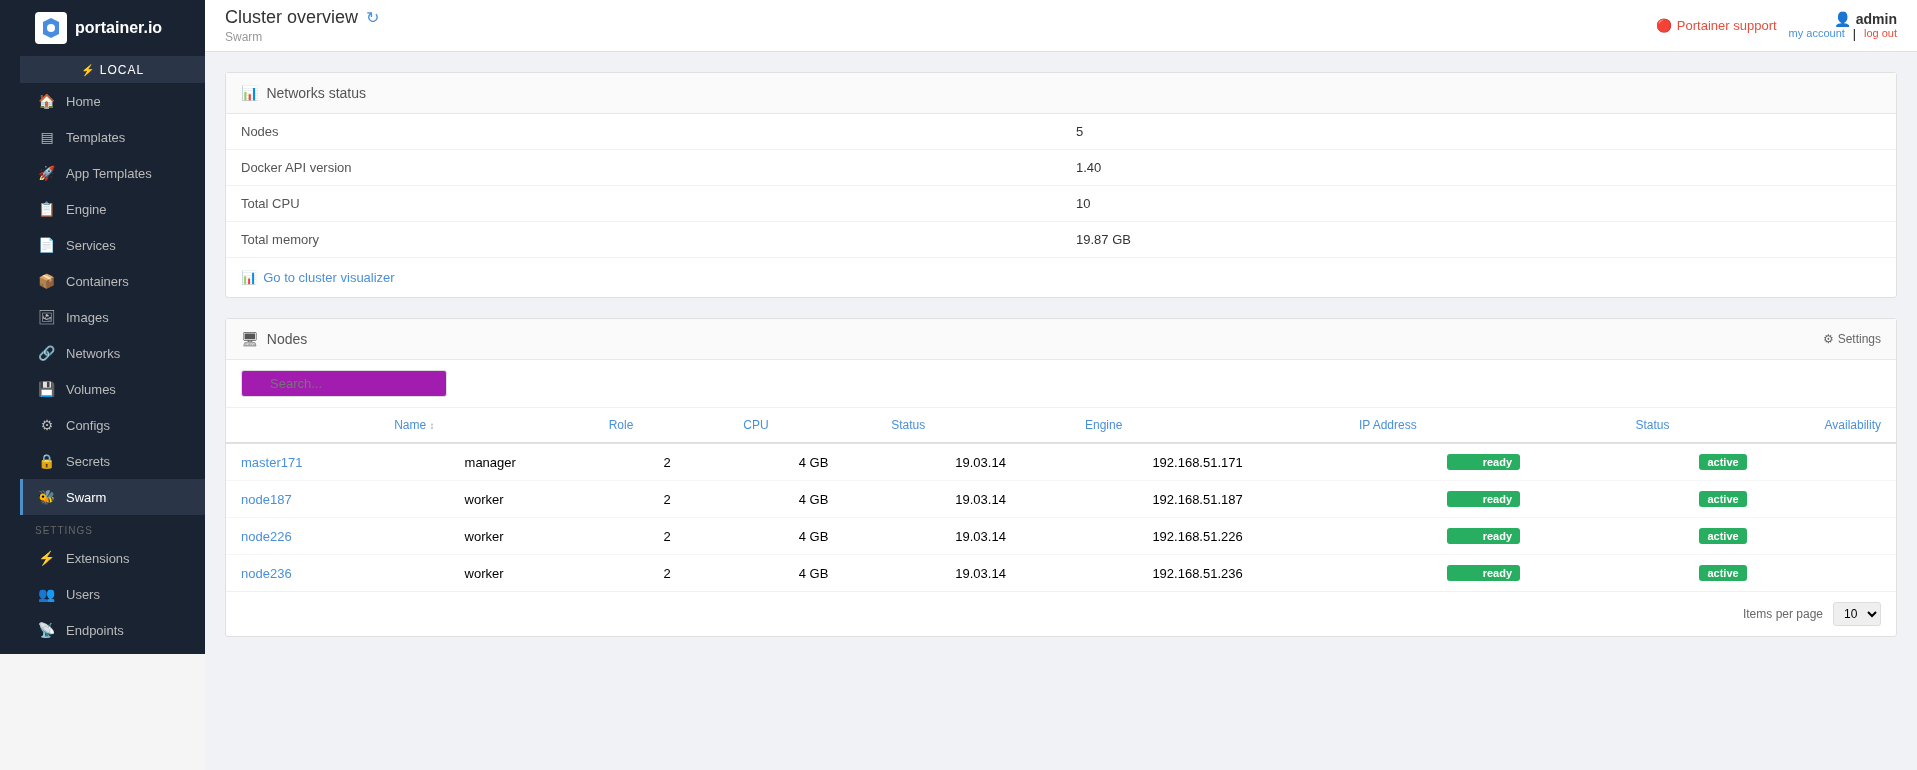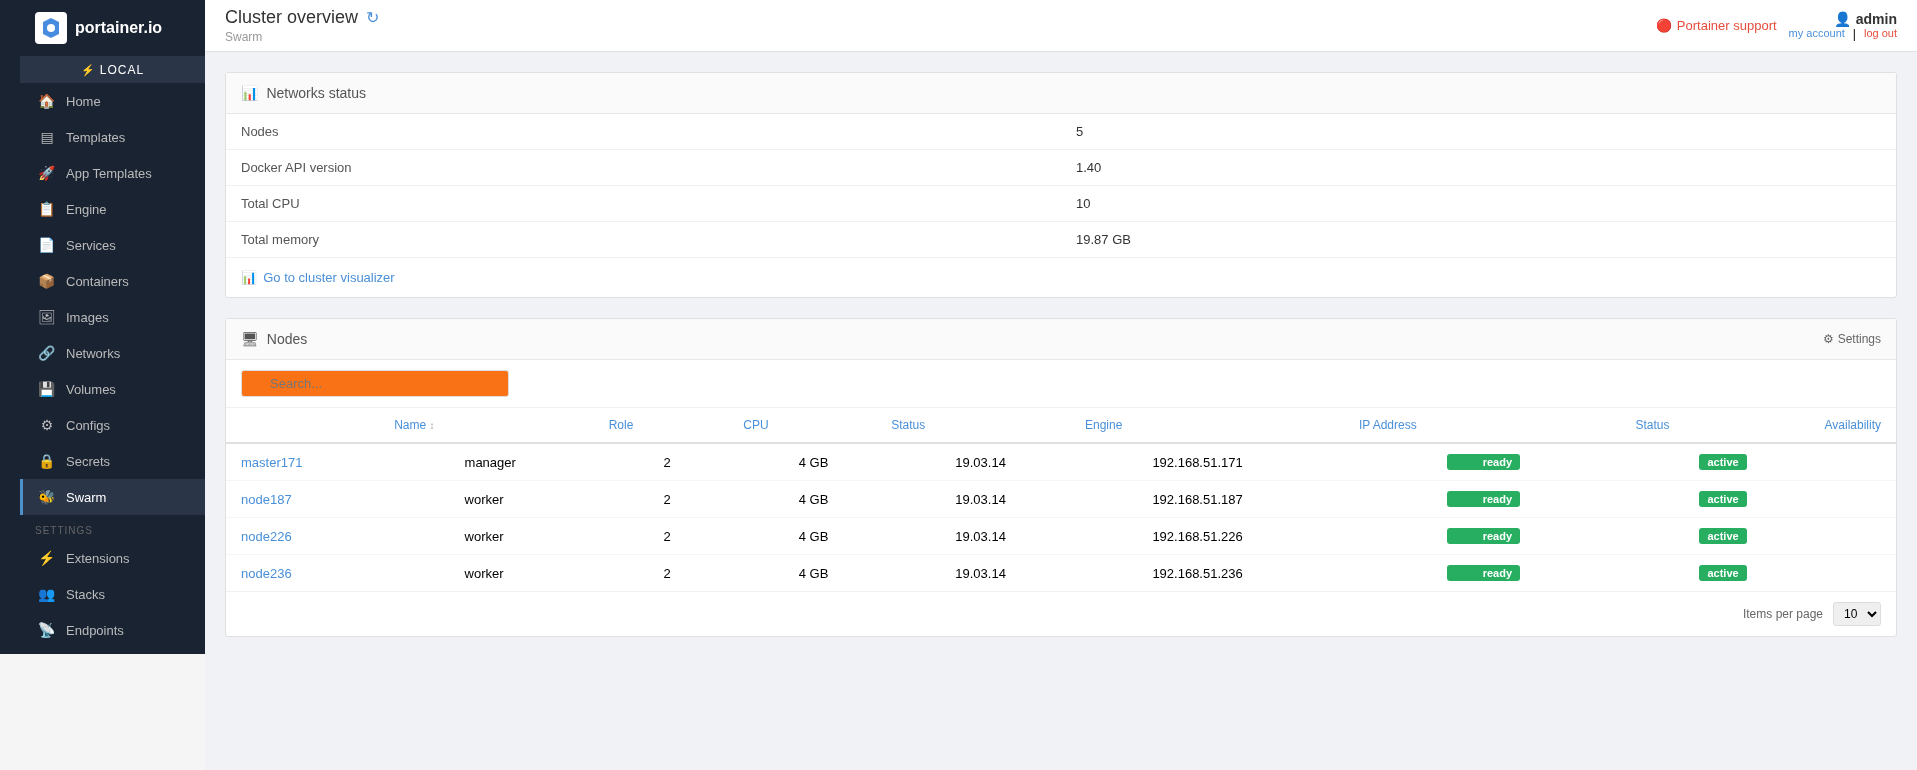--- a/index.html
+++ b/index.html
@@ -160,26 +160,26 @@
     .settings-btn {
       display: flex; align-items: center; gap: 4px;
       color: #666; font-size: 12px; cursor: pointer;
     }
 
     .search-bar {
       padding: 10px 15px;
       border-bottom: 1px solid #f0f0f0;
     }
     .search-input {
-      width: 268px;
+      width: 206px;
       padding: 5px 10px 5px 28px;
       border: 1px solid #ddd;
       border-radius: 3px;
       font-size: 13px;
-      background: #f97316;
+      background: #a21caf;
       position: relative;
     }
     .search-wrap { position: relative; display: inline-block; }
     .search-icon-inner {
       position: absolute;
       left: 8px;
       top: 50%;
       transform: translateY(-50%);
       color: #aaa;
       font-size: 13px;
@@ -299,21 +299,21 @@
 
   <div class="sidebar-section-label">SETTINGS</div>
 
   <div id="sidebar-settings">
       <div class="sidebar-nav-item">
     <span class="nav-icon">⚡</span>
     <span>Extensions</span>
   </div>
       <div class="sidebar-nav-item">
     <span class="nav-icon">👥</span>
-    <span>Stacks</span>
+    <span>Users</span>
   </div>
       <div class="sidebar-nav-item">
     <span class="nav-icon">📡</span>
     <span>Endpoints</span>
   </div>
       <div class="sidebar-nav-item">
     <span class="nav-icon">🗄</span>
     <span>Registries</span>
   </div>
       <div class="sidebar-nav-item">

